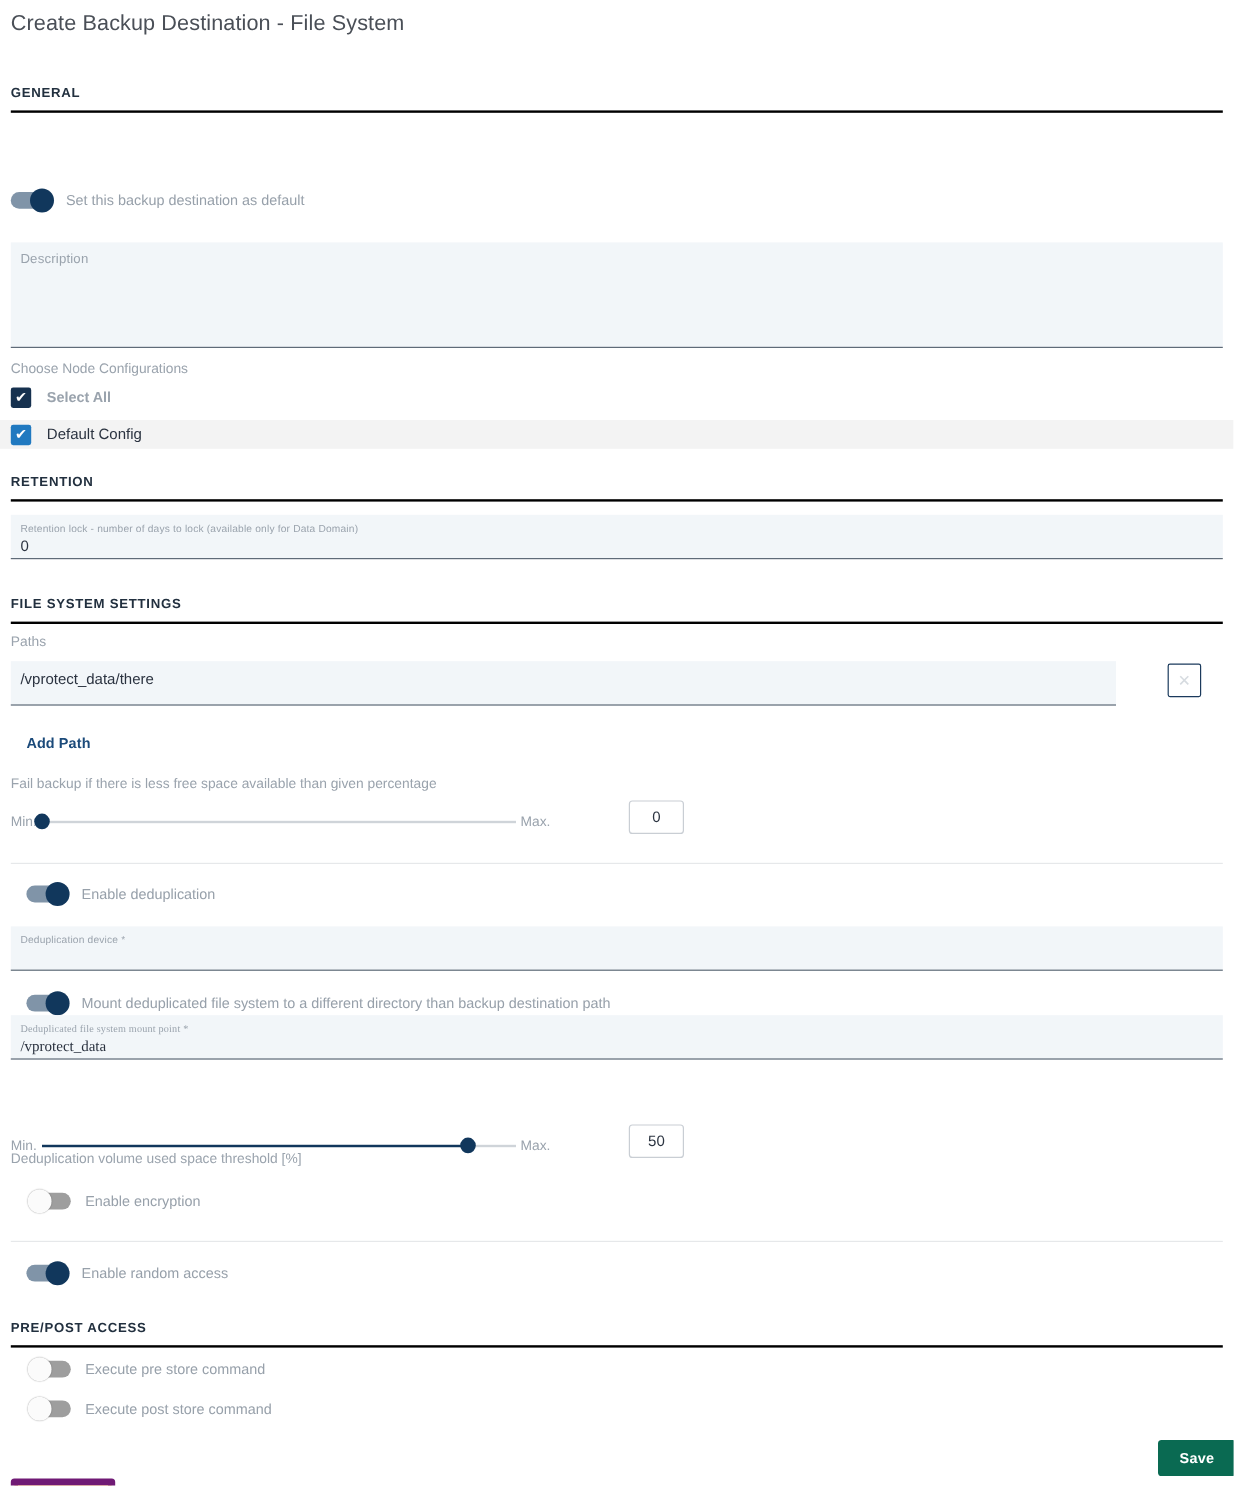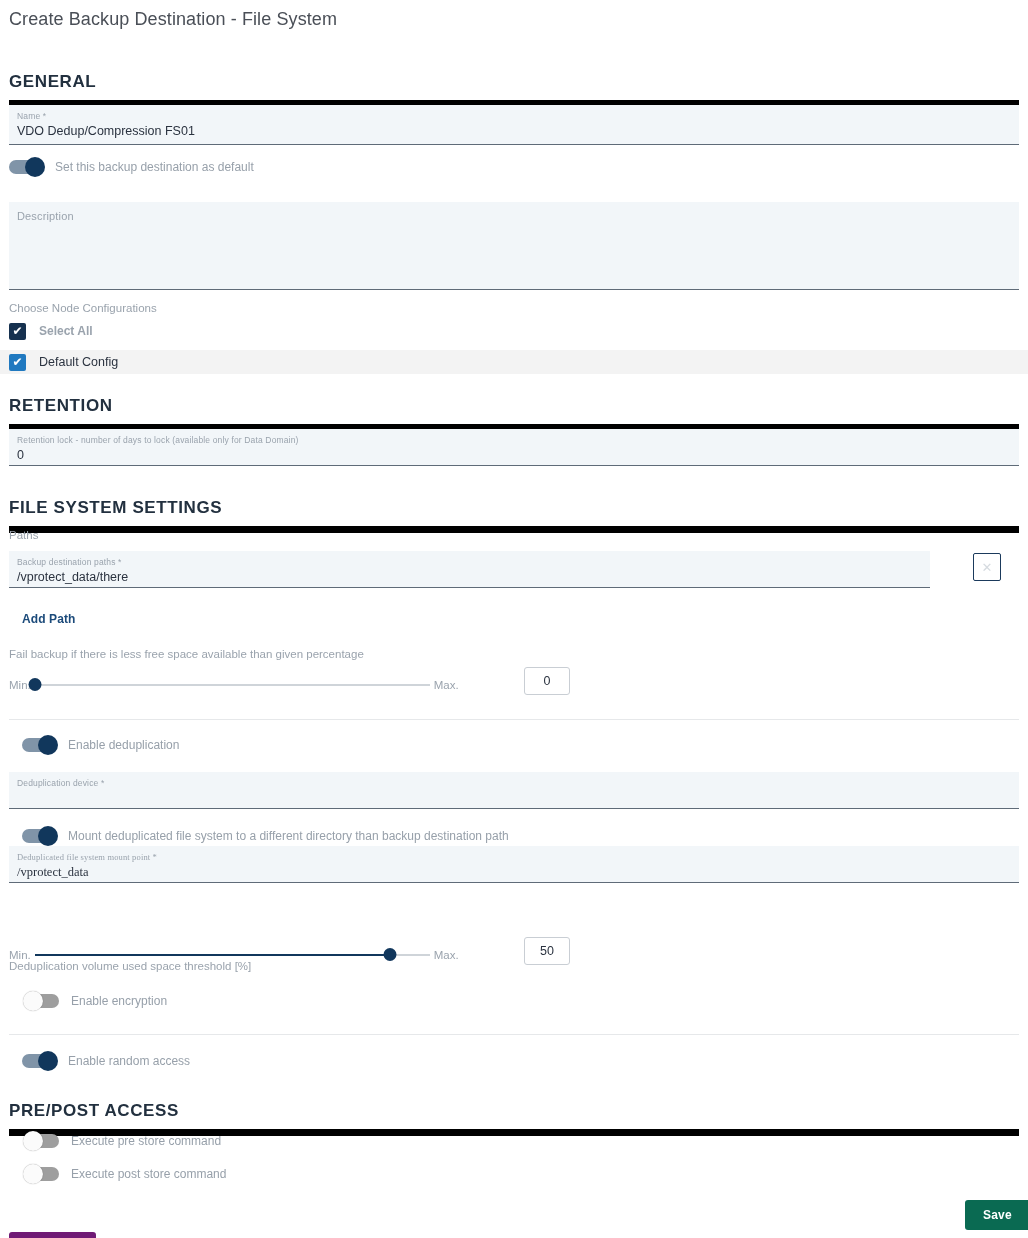--- a/index.html
+++ b/index.html
@@ -17,24 +17,24 @@
   
   .page-title {
     position: absolute; left: 9px; top: 9px;
     font-size: 18px; font-weight: 400; color: #4a4f57;
     letter-spacing: .1px;
   }
 
   
   .section-head {
     position: absolute; left: 9px; width: 1010px;
-    font-size: 17px; font-weight: 700; letter-spacing: .6px;
+    font-size: 11px; font-weight: 700; letter-spacing: .6px;
     color: #22303f;
     padding-bottom: 8px;
-    border-bottom: 7px solid #000000;
+    border-bottom: 2px solid #000000;
   }
 
   
   .field {
     position: absolute; left: 9px;
     background: #f2f6f9;
     border-bottom: 1px solid #5f6b78;
     padding: 6px 8px 5px 8px;
   }
   .field .lbl {
@@ -134,24 +134,20 @@
 </style>
 </head>
 <body>
 
 <div class="page">
 
   <div class="page-title">Create Backup Destination - File System</div>
 
   <div class="section-head" style="top:72px;">GENERAL</div>
 
-  <div class="field" style="top:105px; width:1010px; height:40px;">
-    <div class="lbl">Name *</div>
-    <div class="val">VDO Dedup/Compression FS01</div>
-  </div>
 
   <div class="toggle-row" style="left:9px; top:160px;">
     <div class="switch on">
         <div class="knob"></div>
       </div>
     <div class="toggle-label">Set this backup destination as default</div>
   </div>
 
   <div class="field textarea" style="top:202px; width:1010px; height:88px; padding-top:9px;">
     <div class="lbl">Description</div>
@@ -174,21 +170,20 @@
   <div class="field" style="top:429px; width:1010px; height:37px;">
     <div class="lbl">Retention lock - number of days to lock (available only for Data Domain)</div>
     <div class="val">0</div>
   </div>
 
   <div class="section-head" style="top:498px;">FILE SYSTEM SETTINGS</div>
 
   <div class="caption" style="top:529px;">Paths</div>
 
   <div class="field" style="top:551px; width:921px; height:37px;">
-    <div class="lbl">Backup destination paths *</div>
     <div class="val">/vprotect_data/there</div>
   </div>
 
   <div class="x-btn" style="left:973px; top:553px;">✕</div>
 
   <div class="link-btn" style="left:22px; top:612px;">Add Path</div>
 
   <div class="caption" style="top:648px;">Fail backup if there is less free space available than given percentage</div>
 
   <div class="slider-row" style="left:9px; top:679px; width:460px;">

